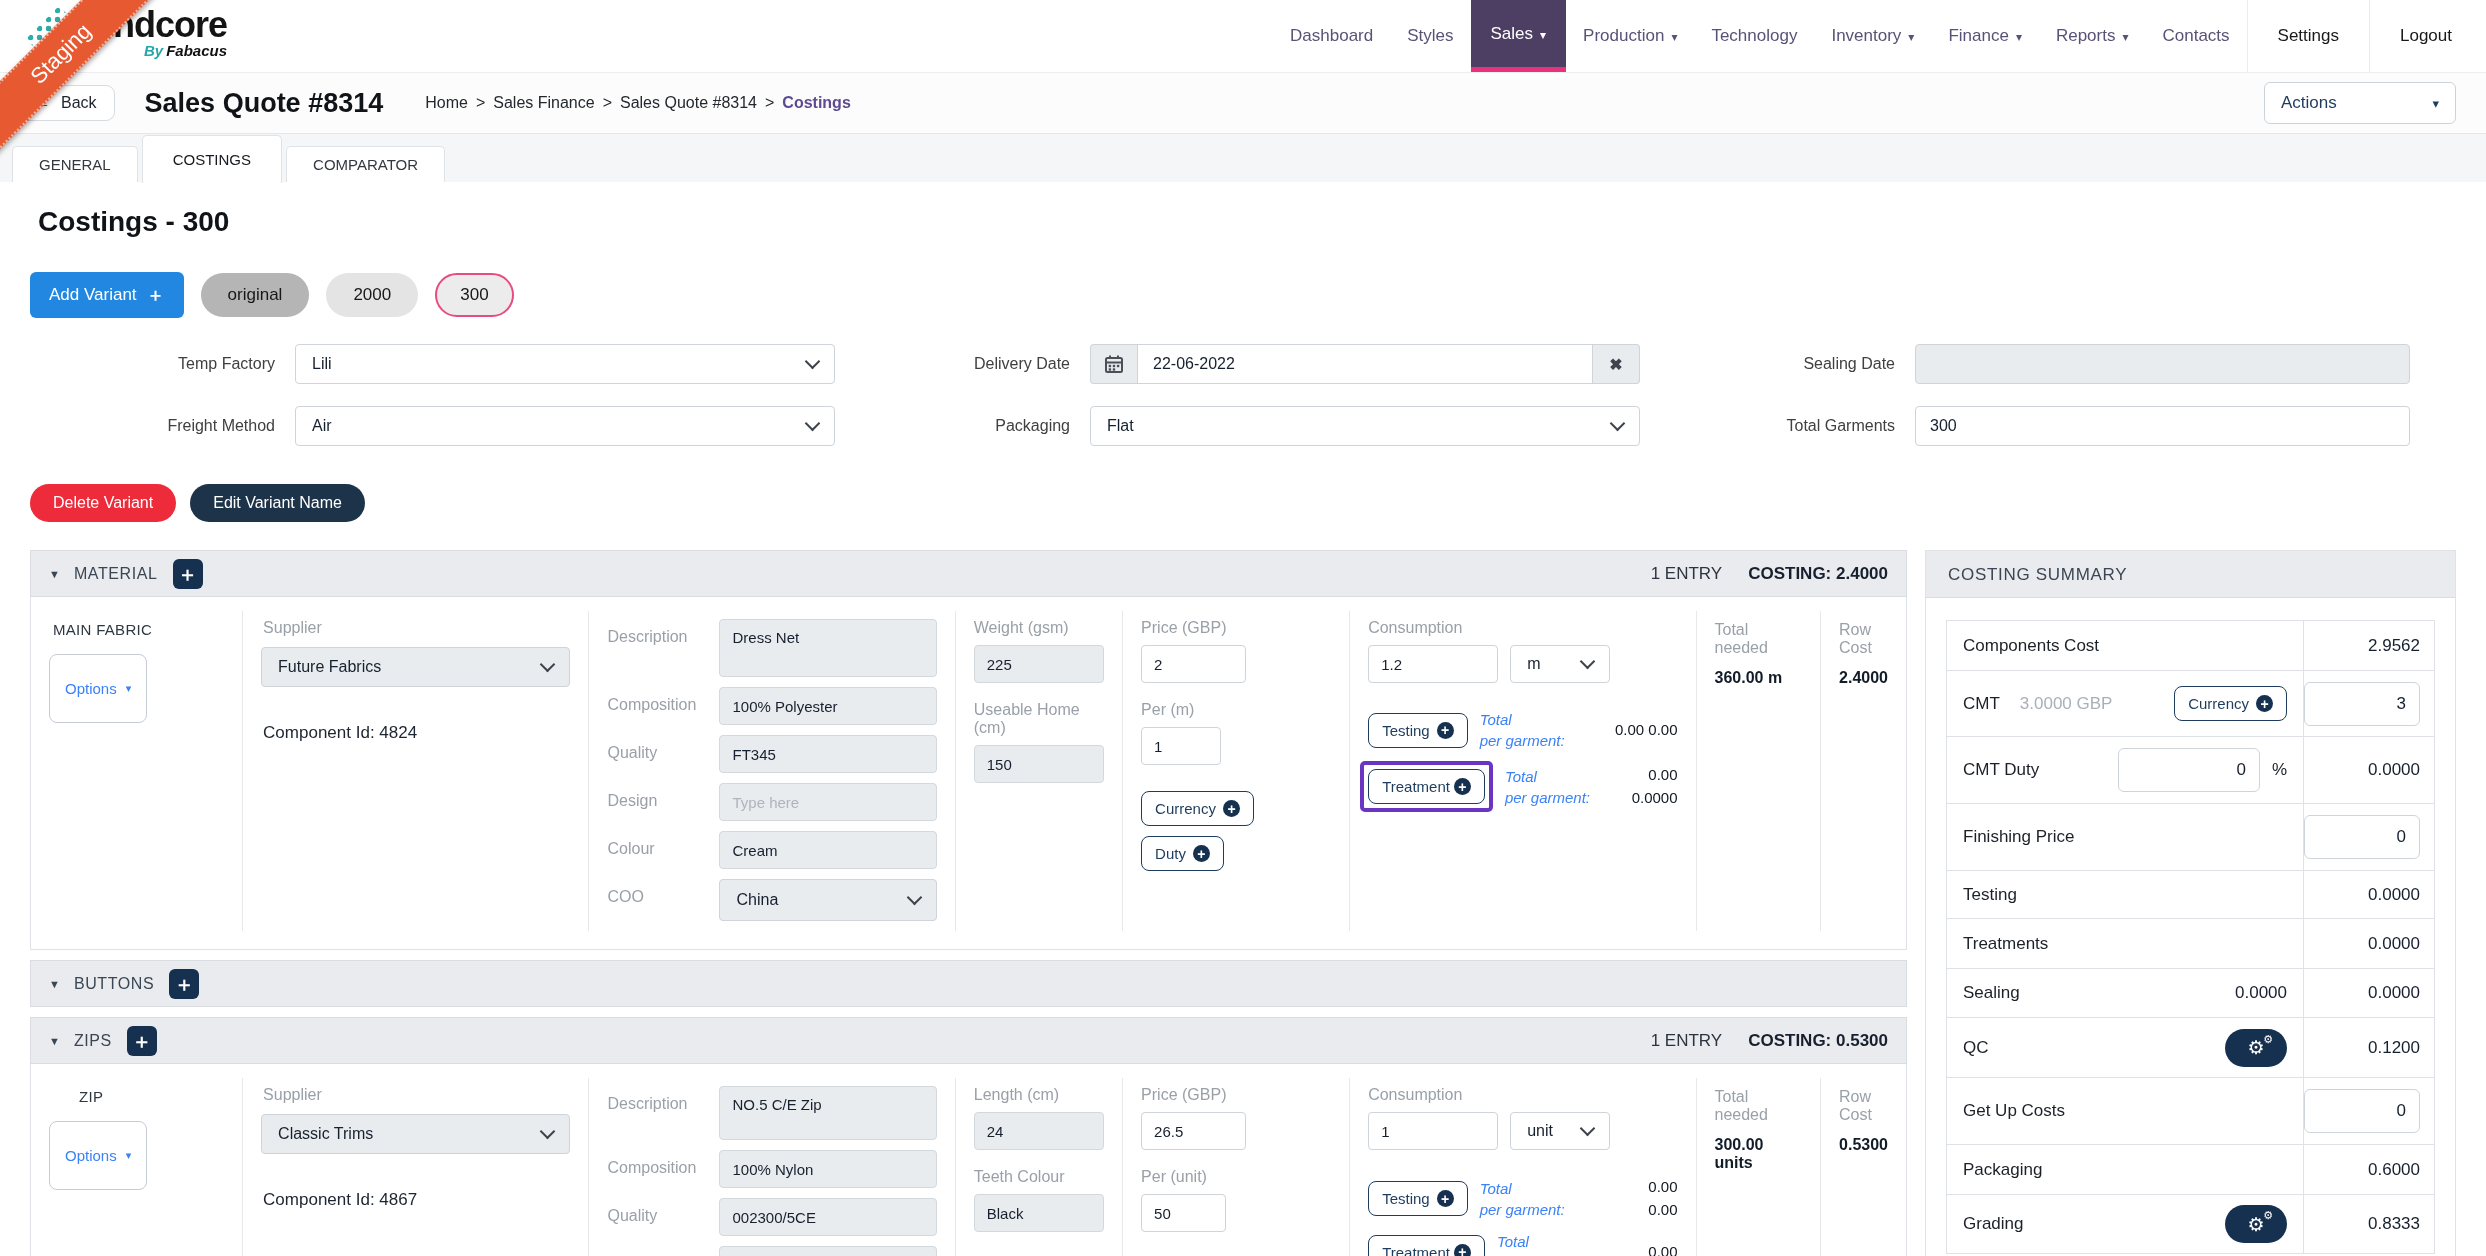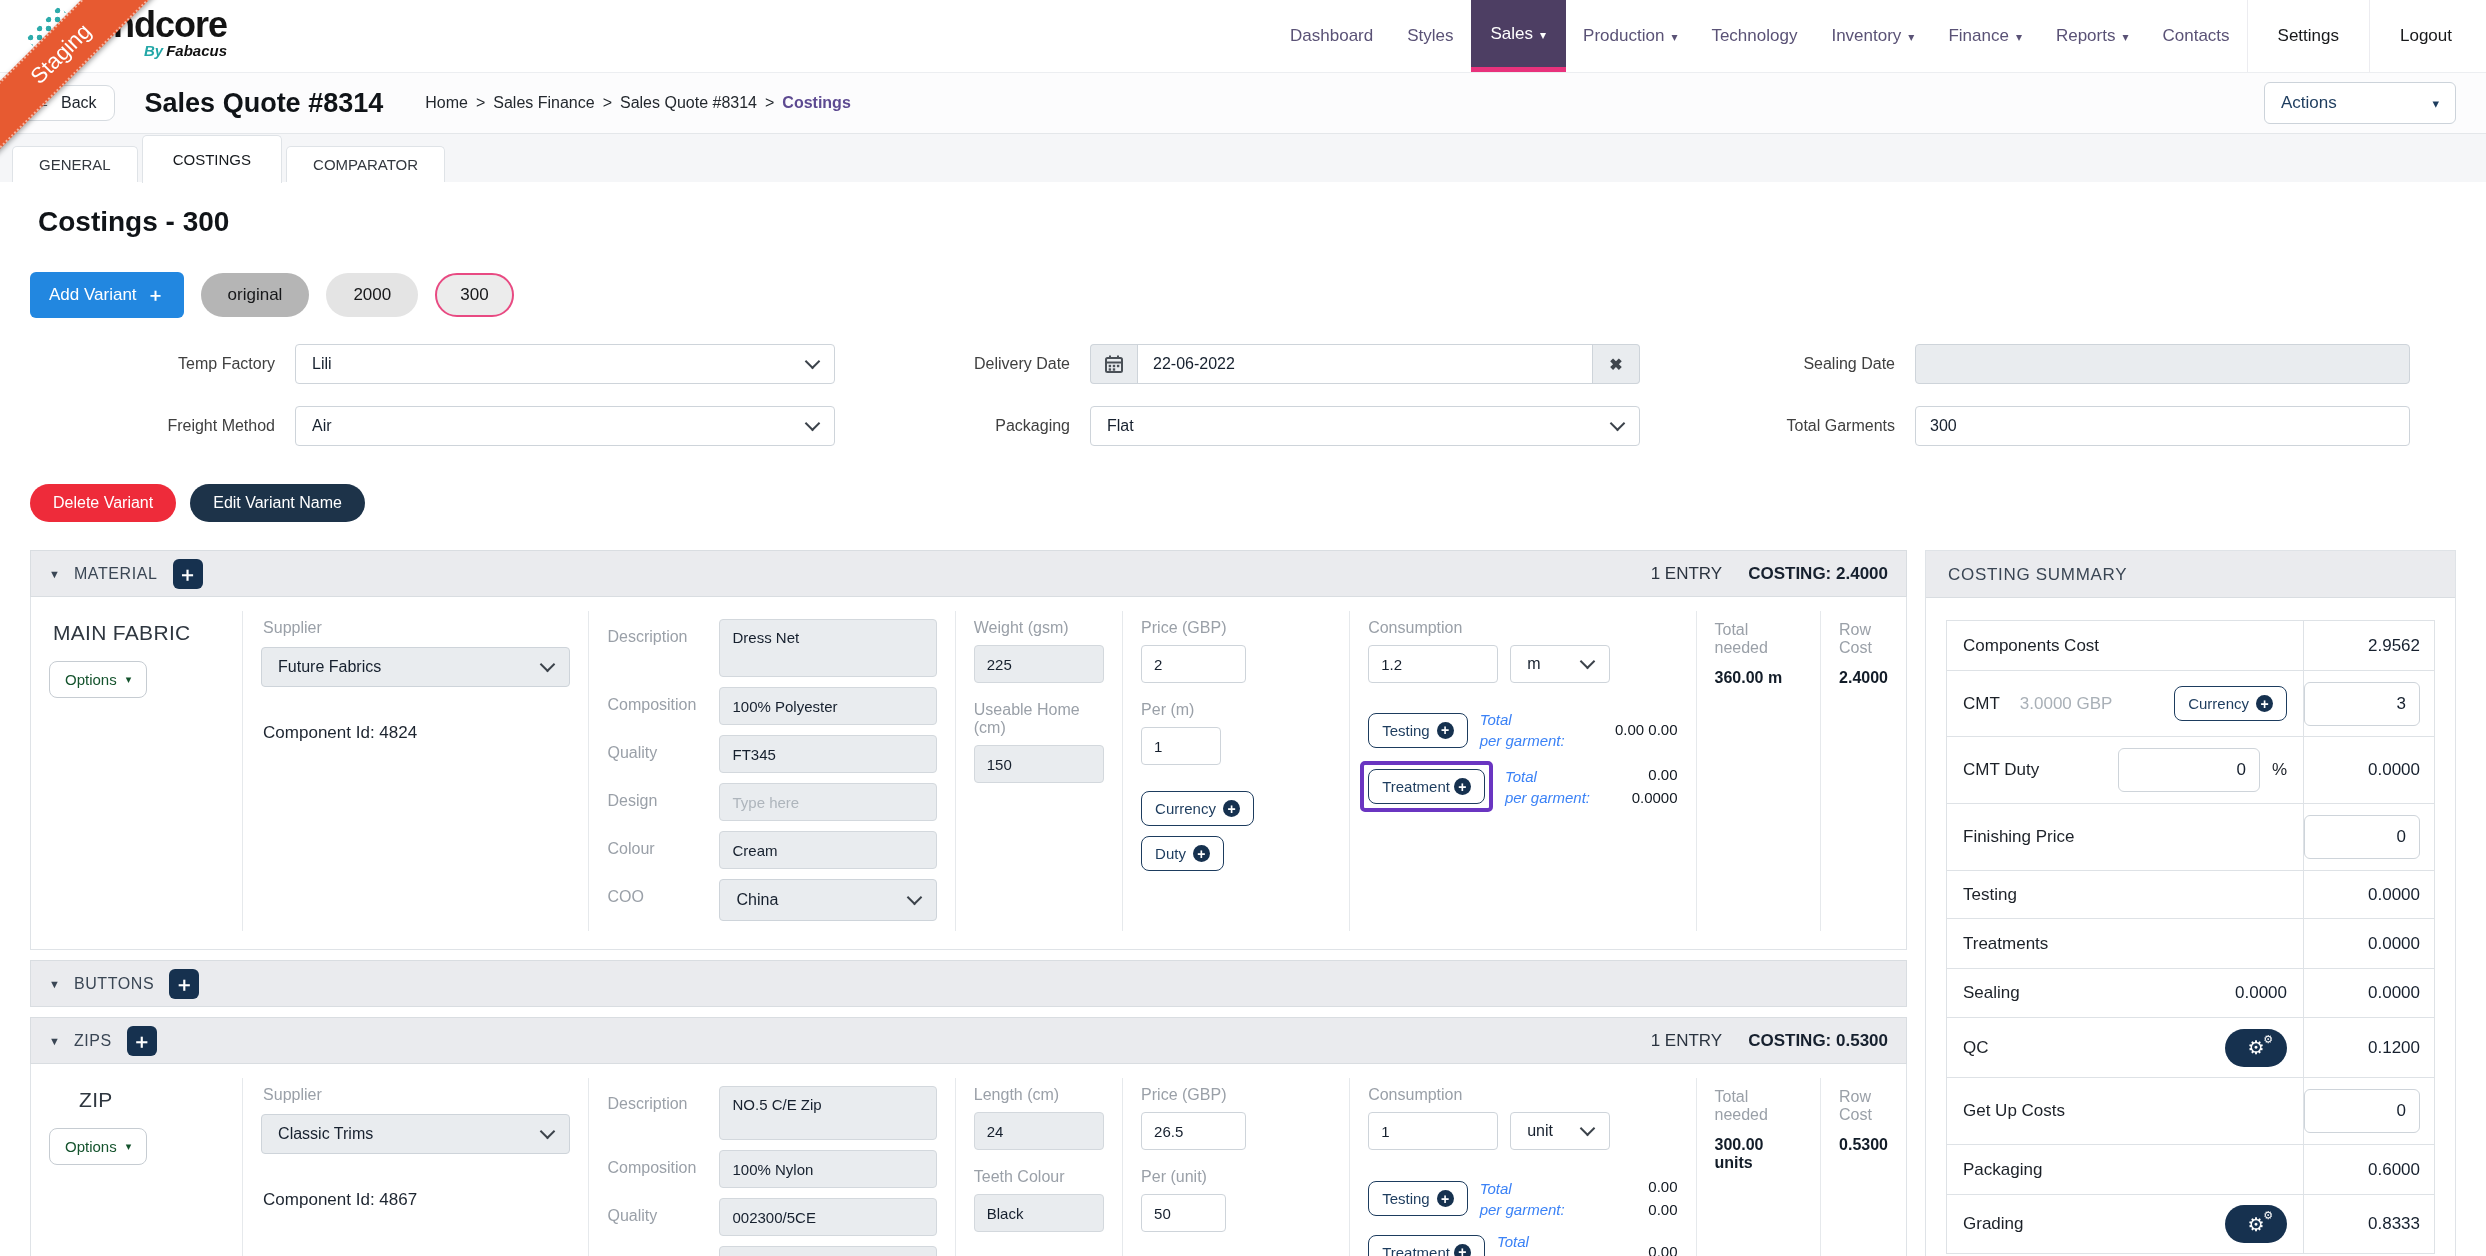--- a/index.html
+++ b/index.html
@@ -96,23 +96,23 @@
     font-size:20px; font-weight:700; line-height:28px; margin-left:15px; cursor:pointer; }
   .sec-right { margin-left:auto; display:flex; align-items:baseline; gap:26px; }
   .sec-entries { font-size:17px; color:#2b3440; }
   .sec-costing { font-size:17px; font-weight:700; color:#16202e; }
 
   .comp-row { display:flex; background:#fff; border:1px solid #dfe3e7; border-top:none; padding:14px 0 18px 0; }
   .ccol { padding:8px 18px 0 18px; border-left:1px solid #e6e9ec; }
   .ccol:first-child { border-left:none; }
   .c1 { width:212px; } .c2 { width:348px; } .c3 { width:368px; } .c4 { width:168px; }
   .c5 { width:228px; } .c6 { width:348px; } .c7 { width:125px; } .c8 { flex:1; }
-  .type-label { font-size:21px; color:#2f3740; margin:2px 0 16px 4px; letter-spacing:.3px; }
+  .type-label { font-size:15px; color:#2f3740; margin:2px 0 16px 4px; letter-spacing:.3px; }
   .options-btn { display:inline-flex; align-items:center; gap:9px; background:#fff; border:1px solid #c6ccd2;
-    border-radius:8px; padding:9px 15px; font-size:15px; color:#14532d; cursor:pointer; }
+    border-radius:8px; padding:25px 15px; font-size:15px; color:#3b82f6; cursor:pointer; }
   .options-btn .caret { font-size:11px; }
   .g-label { font-size:16px; color:#9aa0a8; }
   .c2 .g-label { margin:0 0 10px 2px; }
   .comp-id { font-size:17px; color:#1d2530; margin-top:36px; margin-left:2px; }
   .frow { display:flex; margin-bottom:10px; }
   .frow .g-label { width:112px; padding-top:9px; flex:none; }
   .fctl { flex:1; }
   .gfield { width:100%; background:#e9ecef; border:1px solid #d3d8dd; border-radius:4px; height:38px;
     padding:0 12px; font-size:15px; color:#16202e; font-family:inherit; }
   textarea.gfield { height:58px; padding:8px 12px; resize:none; line-height:1.3; }

